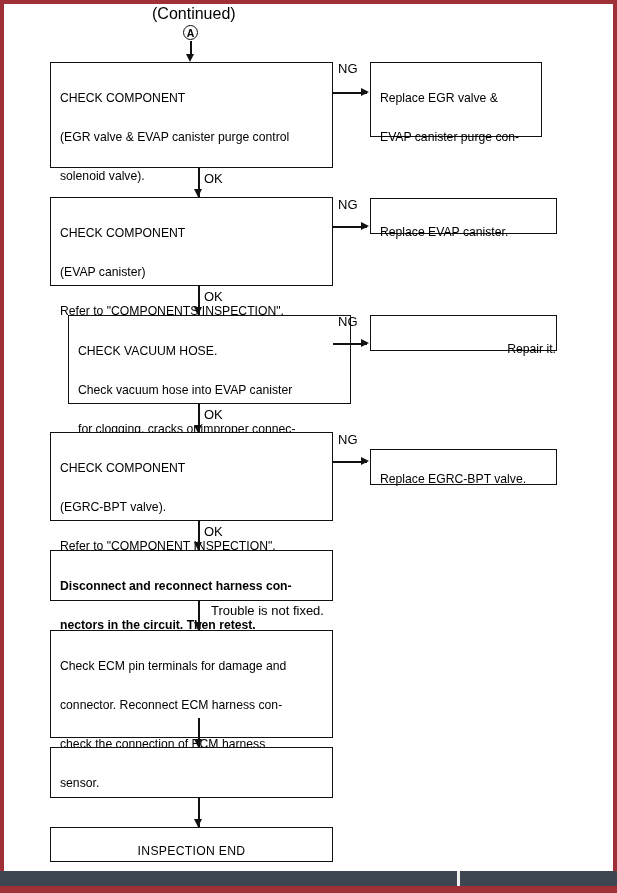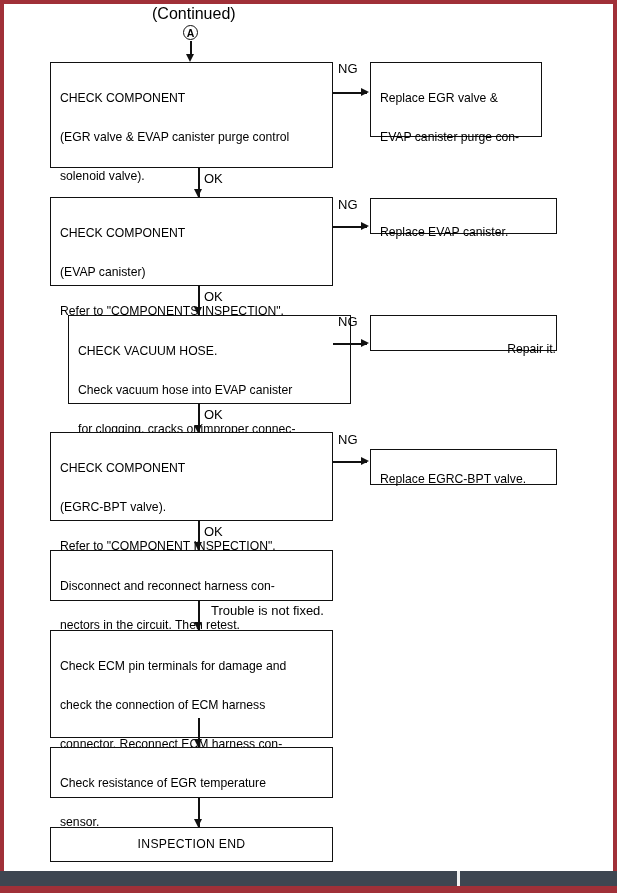--- a/index.html
+++ b/index.html
@@ -50,21 +50,21 @@
     background: #ffffff;
     color: #000000;
     font-size: 12.2px;
     line-height: 19.5px;
     padding: 6px 0 0 9px;
     white-space: pre-line;
   }
   .fbox.center {
     padding: 0;
     display: flex;
-    align-items: center;
+    align-items: flex-end;
     justify-content: center;
     letter-spacing: 0.3px;
   }
   .fbox .ln { display: block; }
 
   
   .vline {
     position: absolute;
     width: 1.7px;
     background: #111111;
@@ -200,39 +200,38 @@
   <div class="hline" style="left:333px; top:461px; width:34px;"></div>
   <div class="arrow-right" style="left:361px; top:457px;"></div>
   <div class="fbox" style="left:370px; top:433px; width:187px; height:36px; padding-top:0;margin-top:16px;">
     <span class="ln">Replace EGRC-BPT valve.</span>
   </div>
 
   <div class="vline" style="left:198px; top:521px; height:29px;"></div>
   <div class="elabel" style="left:204px; top:525px;">OK</div>
   <div class="arrow-down" style="left:194px; top:542px;"></div>
 
-  <div class="fbox" style="left:50px; top:550px; width:283px; height:51px;">
+  <div class="fbox" style="left:50px; top:550px; width:283px; height:51px;font-weight:bold;">
     <span class="ln">Disconnect and reconnect harness con-</span>
     <span class="ln">nectors in the circuit. Then retest.</span>
   </div>
   <div class="vline" style="left:198px; top:601px; height:29px;"></div>
   <div class="elabel" style="left:211px; top:604px;">Trouble is not fixed.</div>
   <div class="arrow-down" style="left:194px; top:622px;"></div>
 
   <div class="fbox" style="left:50px; top:630px; width:283px; height:108px;">
     <span class="ln">Check ECM pin terminals for damage and</span>
+    <span class="ln">connector. Reconnect ECM harness con-</span>
     <span class="ln">check the connection of ECM harness</span>
-    <span class="ln">connector. Reconnect ECM harness con-</span>
     <span class="ln">nector and retest.</span>
   </div>
   <div class="vline" style="left:198px; top:718px; height:29px;"></div>
   <div class="arrow-down" style="left:194px; top:739px;"></div>
 
   <div class="fbox" style="left:50px; top:747px; width:283px; height:51px;">
-    <span class="ln">Check resistance of EGR temperature</span>
     <span class="ln">sensor.</span>
   </div>
   <div class="vline" style="left:198px; top:798px; height:29px;"></div>
   <div class="arrow-down" style="left:194px; top:819px;"></div>
 
   <div class="fbox center" style="left:50px; top:827px; width:283px; height:35px;">
     <span>INSPECTION END</span>
   </div>
 
 </div>

